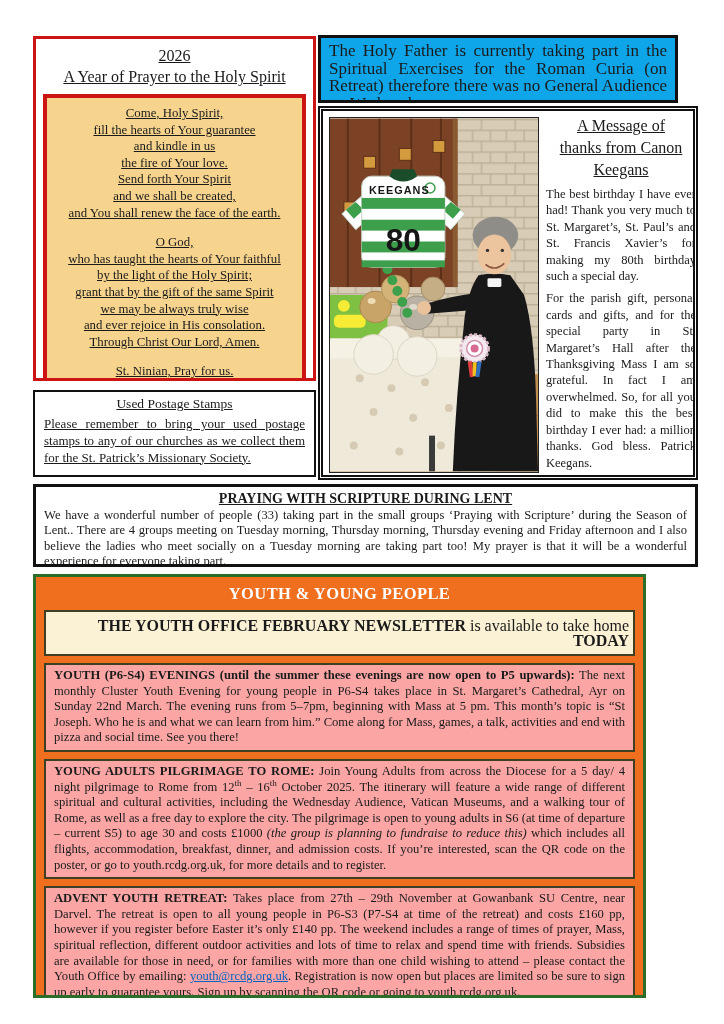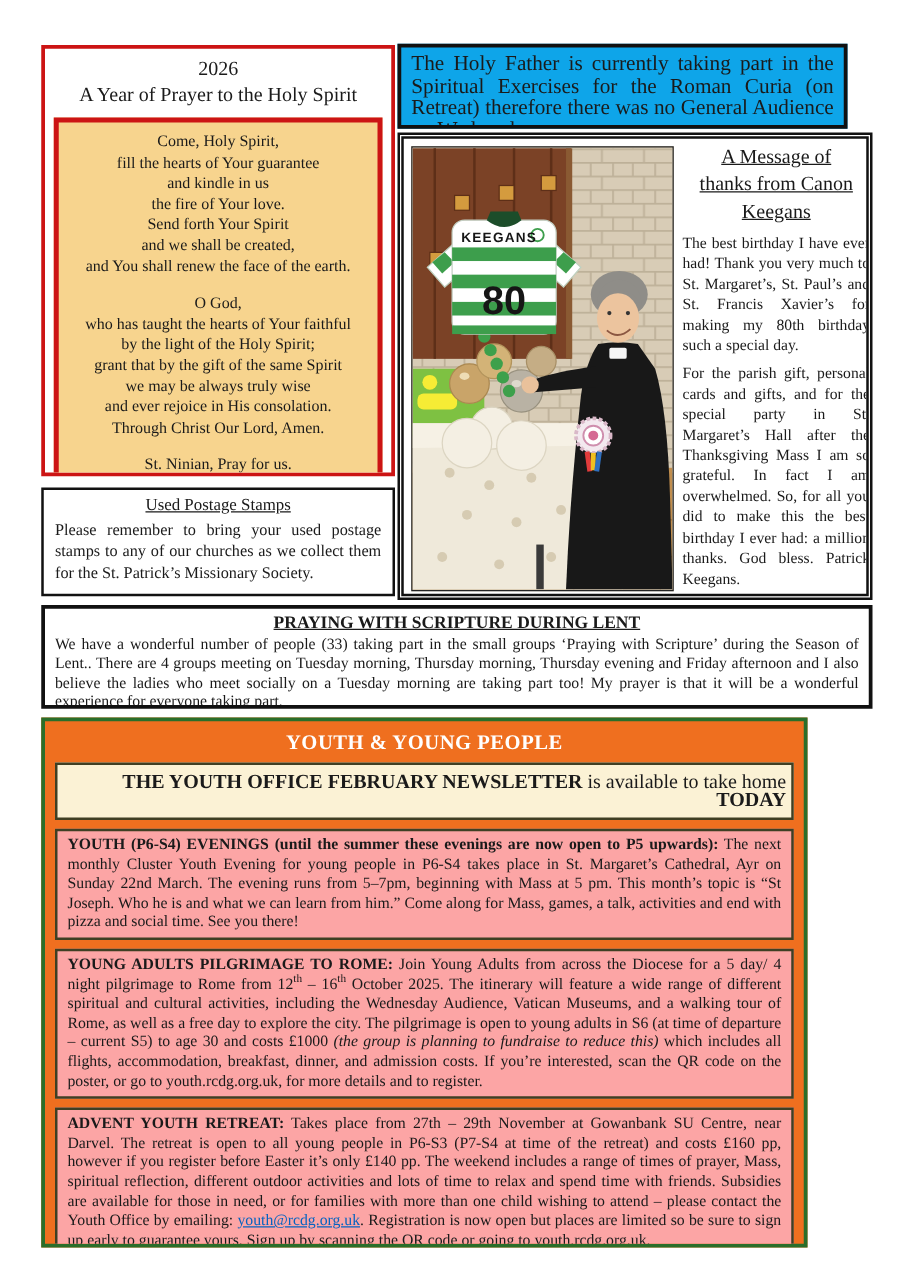--- a/index.html
+++ b/index.html
@@ -8,38 +8,38 @@
     width:724px; height:1024px;
     font-family:"Liberation Serif", serif;
     color:#1a1a1a;
     position:relative;
   }
   .page { position:relative; width:724px; height:1024px; background:#fff; overflow:hidden; }
 
   
   .prayer-outer {
     position:absolute; left:33px; top:36px; width:283px; height:345px;
-    border:3px solid #cc1414; background:#fff; overflow:hidden; text-align:center;
+    border:3px solid #cc1414; background:#fff; overflow:hidden; text-align:center;text-decoration:underline;
   }
   .prayer-title { font-size:16px; line-height:21px; }
   .prayer-title.first { margin-top:6px; }
   .prayer-inner {
     margin:7px 7px 6px 7px; border:4px solid #cc1414; background:#f7d48e;
     padding:7px 3px 8px 3px; font-size:12.8px; line-height:16.6px; text-align:center;
   }
   .stanza + .stanza { margin-top:13px; }
   .closing { margin-top:13px; }
 
   .stamps {
     position:absolute; left:33px; top:390px; width:283px; height:87px;
     border:2px solid #111; padding:4px 9px 4px 9px; background:#fff; overflow:hidden;
   }
   .stamps-heading { text-align:center; text-decoration:underline; font-size:13.5px; margin-bottom:4px; }
   .just { text-align:justify; }
-  .stamps p { font-size:13px; line-height:16.8px; }
+  .stamps p { font-size:13px; line-height:16.8px;text-decoration:underline; }
 
   
   .notice {
     position:absolute; left:318px; top:35px; width:360px; height:68px;
     border:3px solid #111; padding:4px 8px; font-size:17px; line-height:17.5px;
     text-align:justify; background:#0ea5e9; overflow:hidden;
   }
   .message {
     position:absolute; left:318px; top:106px; width:380px; height:374px;
     border:5px double #111; background:#fff; overflow:hidden;

